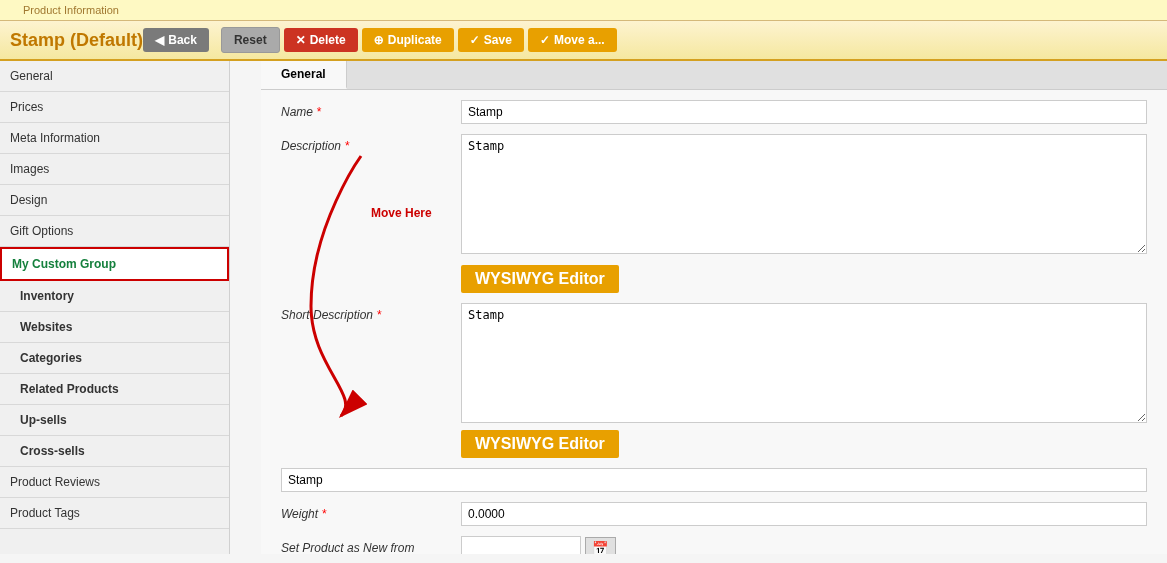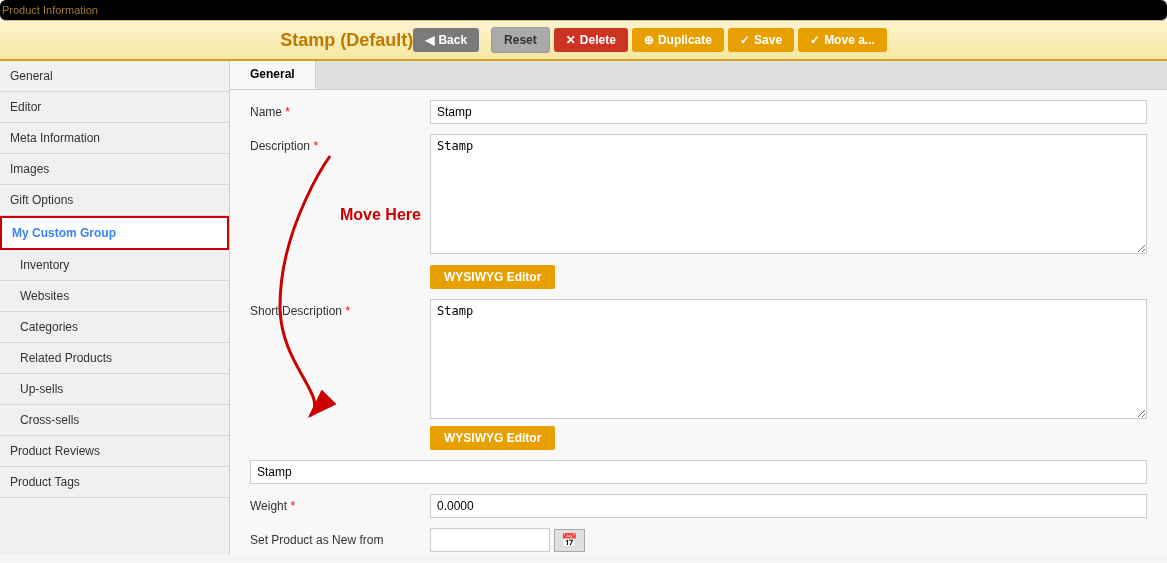--- a/index.html
+++ b/index.html
@@ -1,35 +1,34 @@
 <!DOCTYPE html>
 <html><head>
   <meta charset="utf-8">
   <style>
     * { box-sizing: border-box; margin: 0; padding: 0; }
     body { font-family: Arial, sans-serif; font-size: 12px; background: #f5f5f5; }
 
     
     .breadcrumb-bar {
-      background: #000000;
-      padding: 4px 2px;
+      background: #fef9c3;
+      padding: 4px 23px;
       font-size: 11px;
       color: #a07830;
       border-bottom: 1px solid #d4b87a;
-      border-radius: 6px;
     }
 
     
     .page-header {
       background: linear-gradient(to bottom, #fdf3d0, #f5e8a0);
       border-bottom: 2px solid #d4a020;
       padding: 6px 10px;
       display: flex;
       align-items: center;
-      justify-content: center;
+      justify-content: flex-start;
     }
     .page-title {
       color: #c07800;
       font-size: 18px;
       font-weight: bold;
     }
     .header-buttons {
       display: flex;
       gap: 4px;
       align-items: center;
@@ -51,20 +50,21 @@
     .btn-delete { background: #cc3322; }
     .btn-duplicate { background: #e8a000; }
     .btn-save { background: #e8a000; }
     .btn-save-all { background: #e8a000; }
 
     
     .main-layout {
       display: flex;
       height: calc(563px - 70px);
       overflow: hidden;
+      gap: 31px;
     }
 
     
     .sidebar {
       width: 230px;
       min-width: 230px;
       background: #f0f0f0;
       border-right: 1px solid #d0d0d0;
       overflow-y: auto;
     }
@@ -72,23 +72,23 @@
       padding: 8px 10px;
       border-bottom: 1px solid #d8d8d8;
       cursor: pointer;
       color: #333;
       font-size: 12px;
     }
     .sidebar-item.active {
       background: #fff;
       font-weight: bold;
       border: 2px solid #cc0000;
-      color: #3b82f6;
-    }
-    .sidebar-item.level2 { padding-left: 20px; }
+      color: #15803d;
+    }
+    .sidebar-item.level2 { padding-left: 20px; font-weight: bold; }
 
     
     .content-area {
       flex: 1;
       background: #f8f8f8;
       overflow-y: auto;
       position: relative;
     }
 
     
@@ -119,20 +119,21 @@
       display: flex;
       margin-bottom: 10px;
       align-items: flex-start;
     }
     .form-label {
       width: 180px;
       min-width: 180px;
       padding-top: 5px;
       font-size: 12px;
       color: #333;
+      font-style: italic;
     }
     .required-star { color: red; }
     .form-input {
       flex: 1;
     }
     .text-input {
       width: 100%;
       padding: 4px 6px;
       border: 1px solid #ccc;
       font-size: 12px;
@@ -145,21 +146,21 @@
       border: 1px solid #ccc;
       font-size: 12px;
       background: #fff;
       resize: vertical;
     }
     .wysiwyg-btn {
       background: #e8a000;
       color: #fff;
       border: none;
       padding: 5px 14px;
-      font-size: 12px;
+      font-size: 16px;
       font-weight: bold;
       cursor: pointer;
       margin-top: 4px;
       border-radius: 2px;
     }
   </style>
 </head>
 <body>
 
 <div class="breadcrumb-bar">
@@ -193,23 +194,24 @@
       <span>Move a...</span>
     </button>
   </div>
 </div>
 
 <div class="main-layout">
 
   <div class="sidebar">
 
   <div class="sidebar-item">General</div>
-      <div class="sidebar-item">Editor</div>
+      <div class="sidebar-item">Prices</div>
       <div class="sidebar-item">Meta Information</div>
       <div class="sidebar-item">Images</div>
+      <div class="sidebar-item">Design</div>
       <div class="sidebar-item">Gift Options</div>
       <div class="sidebar-item active">My Custom Group</div>
       <div class="sidebar-item level2">Inventory</div>
       <div class="sidebar-item level2">Websites</div>
       <div class="sidebar-item level2">Categories</div>
       <div class="sidebar-item level2">Related Products</div>
       <div class="sidebar-item level2">Up-sells</div>
       <div class="sidebar-item level2">Cross-sells</div>
       <div class="sidebar-item">Product Reviews</div>
       <div class="sidebar-item">Product Tags</div>
@@ -294,17 +296,17 @@
 
     <div style="position:absolute; top:85px; left:20px; pointer-events:none;">
       <svg width="260" height="280" style="position:absolute; top:0; left:0;">
         <path d="M 80 10 C 80 10, 30 80, 30 160 C 30 220, 80 250, 60 270" stroke="#cc0000" stroke-width="3" fill="none" marker-end="url(#arrowhead)"></path>
         <defs>
           <marker id="arrowhead" markerWidth="10" markerHeight="7" refX="9" refY="3.5" orient="auto">
             <polygon points="0 0, 10 3.5, 0 7" fill="#cc0000"></polygon>
           </marker>
         </defs>
       </svg>
-      <div style="position:absolute; top:60px; left:90px; color:#cc0000; font-size:16px; font-weight:bold; white-space:nowrap;">Move Here</div>
+      <div style="position:absolute; top:60px; left:90px; color:#cc0000; font-size:12px; font-weight:bold; white-space:nowrap;">Move Here</div>
     </div>
 
   </div>
 </div>
 
 </body></html>

